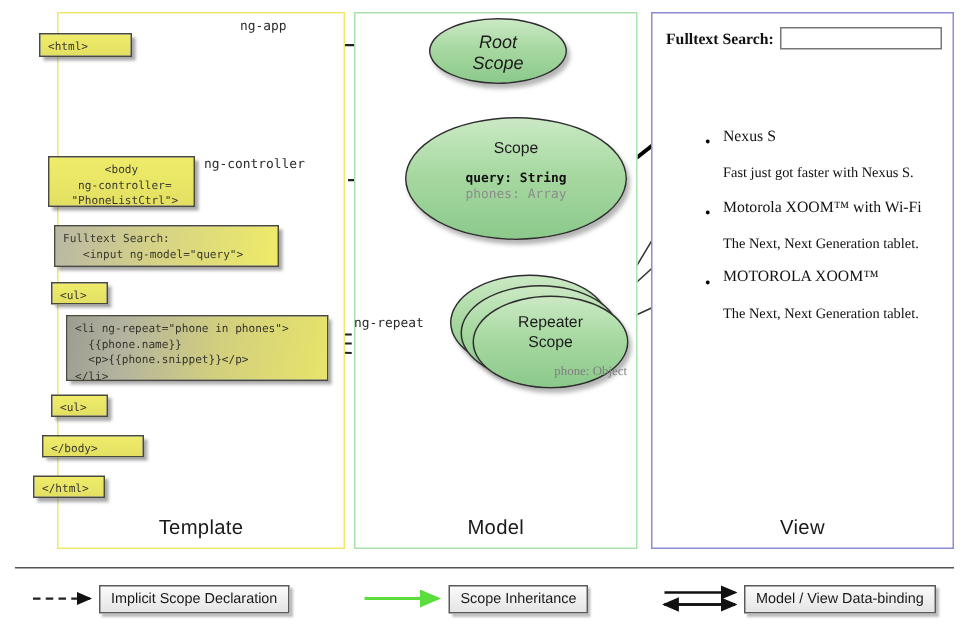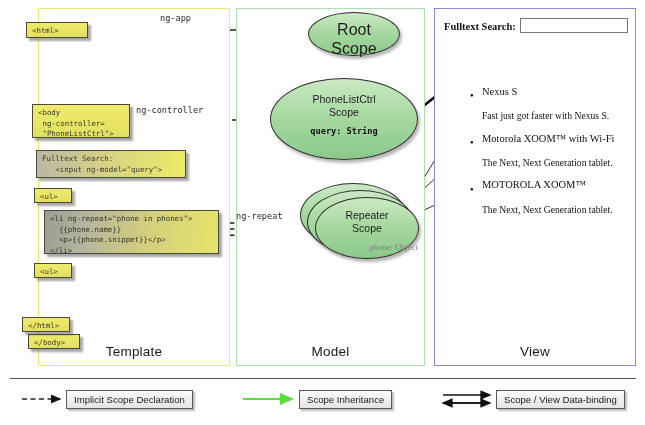--- a/index.html
+++ b/index.html
@@ -60,26 +60,26 @@
   .codebox.small { padding: 2.5px 5px; }
   .codebox.grad-li {
     background: linear-gradient(100deg, #9c9c91 0%, #b3b39f 22%, #d2cf7e 58%, #e8e46a 100%);
     color: #35352c;
   }
   .codebox.grad-input {
     background: linear-gradient(100deg, #b9b7a4 0%, #d5d286 45%, #efeb68 100%);
   }
 
   .cb-html   { left: 26px;  top: 22px;  width: 62px;  height: 16px; }
-  .cb-body   { left: 32px;  top: 104px; width: 98px;  height: 34px; }
+  .cb-body   { left: 32px;  top: 104px; width: 98px;  height: 34px; text-align: center; }
   .cb-input  { left: 36px;  top: 150px; width: 150px; height: 28px; }
   .cb-ul1    { left: 34px;  top: 188px; width: 38px;  height: 15px; }
   .cb-li     { left: 44px;  top: 210px; width: 175px; height: 44px; }
   .cb-ul2    { left: 34px;  top: 263px; width: 38px;  height: 15px; }
-  .cb-bodyc  { left: 28px;  top: 290px; width: 52px;  height: 15px; margin-top: 44px; }
+  .cb-bodyc  { left: 28px;  top: 290px; width: 68px;  height: 15px; }
   .cb-htmlc  { left: 22px;  top: 317px; width: 48px;  height: 15px; }
 
   
   .edge-label {
     position: absolute;
     font-family: "DejaVu Sans Mono", monospace;
     font-size: 8.6px;
     color: #2b2b2b;
     white-space: nowrap;
   }
@@ -92,22 +92,22 @@
     position: absolute;
     border-radius: 50%;
     border: 1.3px solid #2e2e2e;
     box-sizing: border-box;
     background: linear-gradient(180deg, #cbe9c4 0%, #a6d8a0 48%, #8cc98b 100%);
     box-shadow: 2px 3px 3px rgba(70,70,70,.4);
     text-align: center;
     color: #1d1d1d;
   }
   .oval-root {
-    left: 308px; top: 12px; width: 92px; height: 44px;
-    font-size: 16px; line-height: 1.18; padding-top: 8px;
+    left: 286px; top: 12px; width: 92px; height: 44px;
+    font-size: 12px; line-height: 1.18; padding-top: 8px; font-style: italic;
   }
   .oval-ctrl {
     left: 270px; top: 78px; width: 148px; height: 82px;
     font-size: 10.5px; line-height: 1.2; padding-top: 14px;
   }
   .oval-ctrl .vars {
     font-family: "DejaVu Sans Mono", monospace;
     font-size: 8.6px;
     line-height: 1.35;
     margin-top: 8px;
@@ -285,24 +285,24 @@
   <div class="edge-label el-ngapp">ng-app</div>
   <div class="edge-label el-ngcontrol">ng-controller</div>
   <div class="edge-label el-ngrepeat">ng-repeat</div>
 
   <div class="oval oval-root">
     <div>Root</div>
     <div>Scope</div>
   </div>
 
   <div class="oval oval-ctrl">
-    <div>PhoneListCtrl</div>
     <div>Scope</div>
     <div class="vars">
       <div class="strong">query: String</div>
+      <div class="muted">phones: Array</div>
     </div>
   </div>
 
   <div class="oval-rep-back rep-b1"></div>
   <div class="oval-rep-back rep-b2"></div>
   <div class="oval oval-rep">
     <div>Repeater</div>
     <div>Scope</div>
     <div class="vars">phone: Object</div>
   </div>
@@ -322,15 +322,15 @@
   <div class="view-item-title" style="top:179px;">MOTOROLA XOOM™</div>
   <div class="view-item-desc" style="top:204px;">The Next, Next Generation tablet.</div>
 
   <div class="panel-label lbl-model">Model</div>
   <div class="panel-label lbl-template">Template</div>
   <div class="panel-label lbl-view">View</div>
 
   <div class="legend-rule"></div>
   <div class="legend-box lg-implicit">Implicit Scope Declaration</div>
   <div class="legend-box lg-inherit">Scope Inheritance</div>
-  <div class="legend-box lg-binding">Scope / View Data-binding</div>
+  <div class="legend-box lg-binding">Model / View Data-binding</div>
 
 </div>
 
 </body></html>

